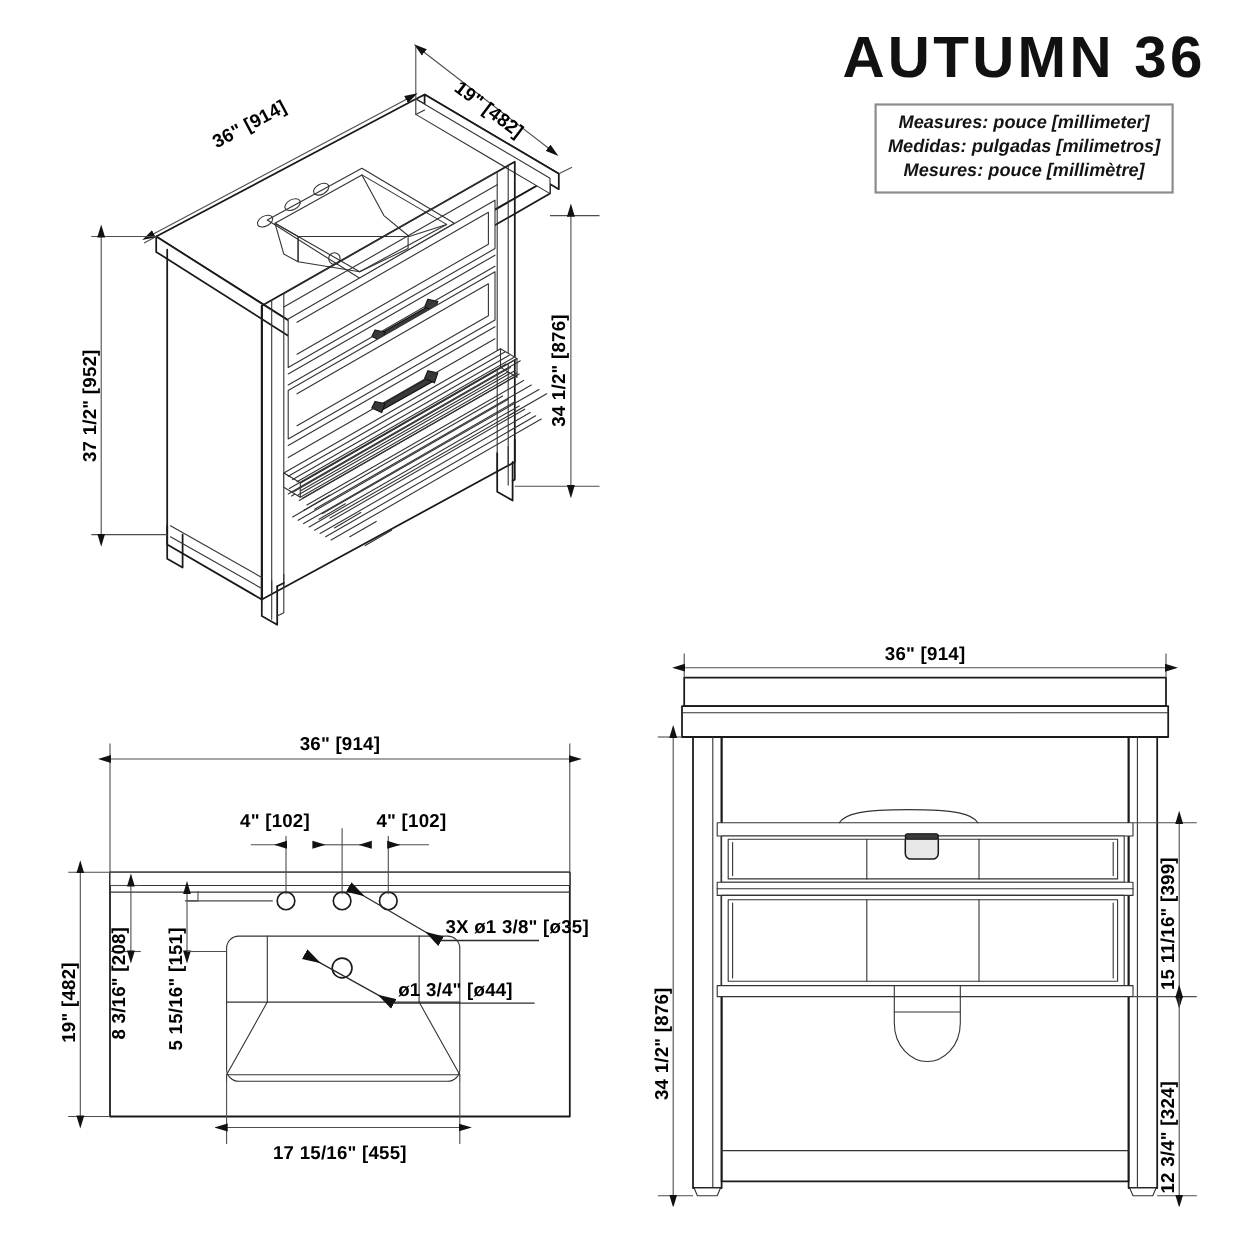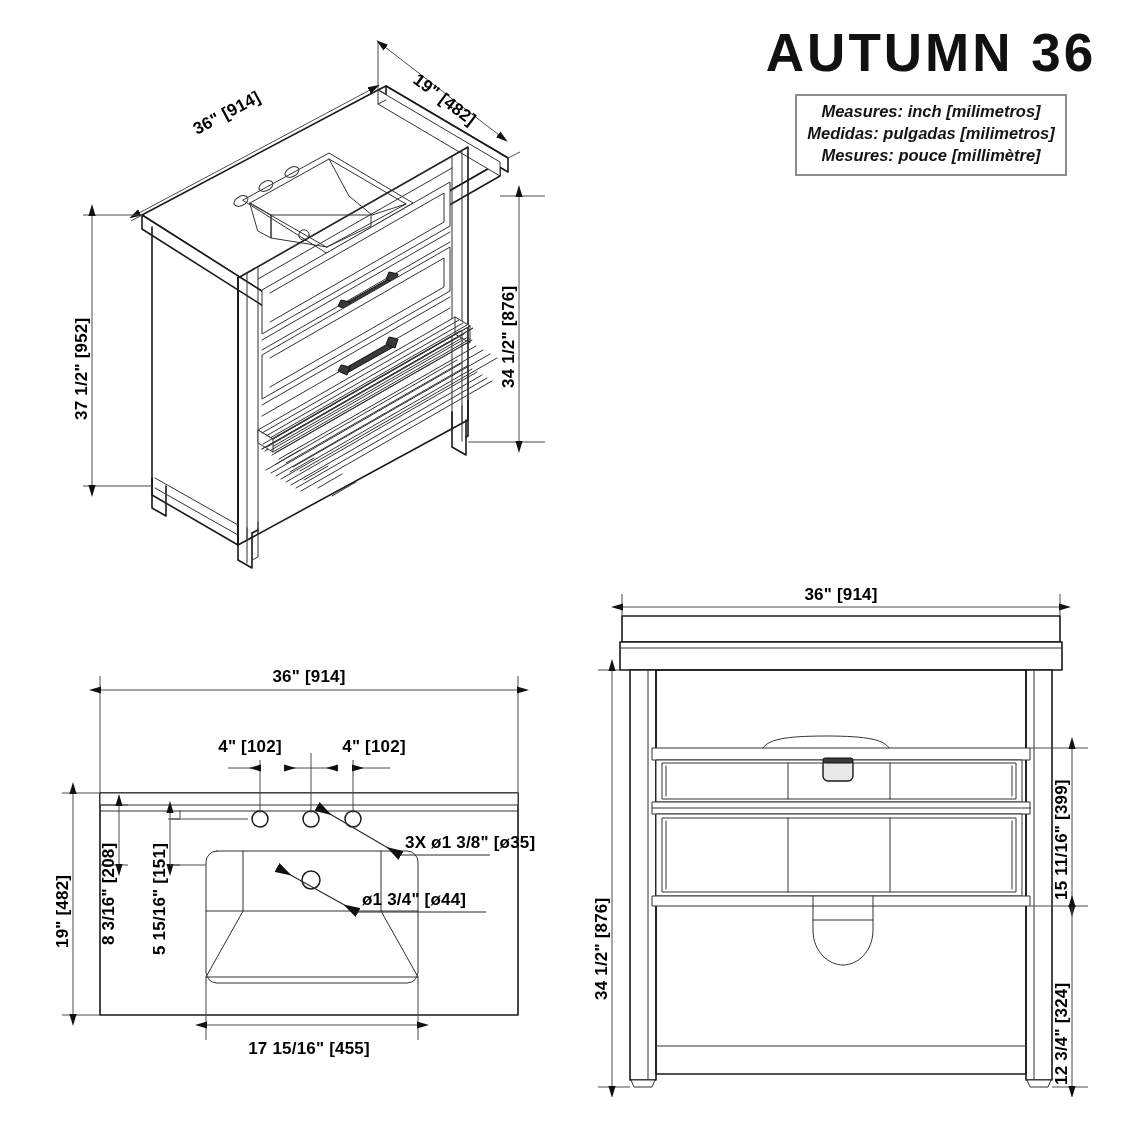--- a/index.html
+++ b/index.html
@@ -84,21 +84,21 @@
   }
 </style>
 </head>
 <body>
 
 <div id="sheet">
 
   <div id="title-block">
     <div id="model-title">AUTUMN 36</div>
     <div id="units-legend">
-      <div>Measures: inch [milimetros]</div>
+      <div>Measures: pouce [millimeter]</div>
       <div>Medidas: pulgadas [milimetros]</div>
       <div>Mesures: pouce [millimètre]</div>
     </div>
   </div>
 
   <svg id="drawing" viewBox="0 0 1135 1135">
     <defs>
       <marker id="arrIn" viewBox="0 0 12 8" refX="11" refY="4" markerWidth="12" markerHeight="8" orient="auto-start-reverse">
         <path d="M0,4 L12,0.4 L12,7.6 Z" class="ar"></path>
       </marker>

